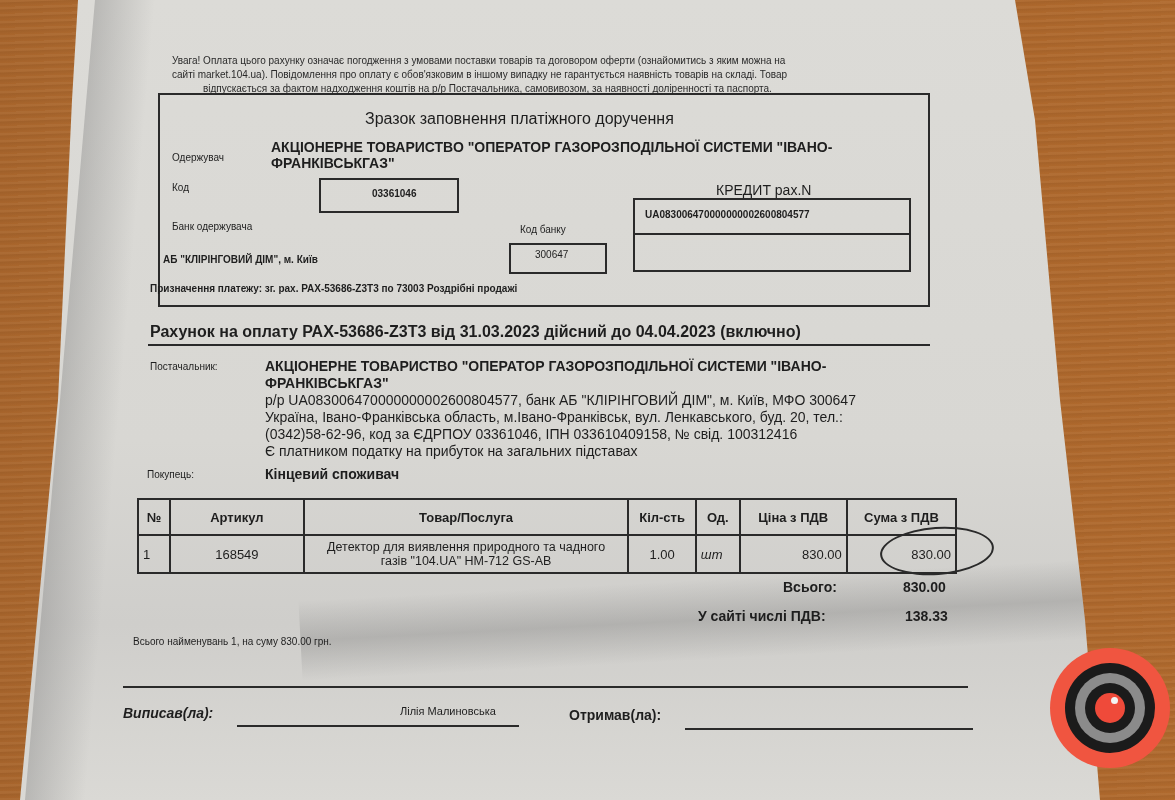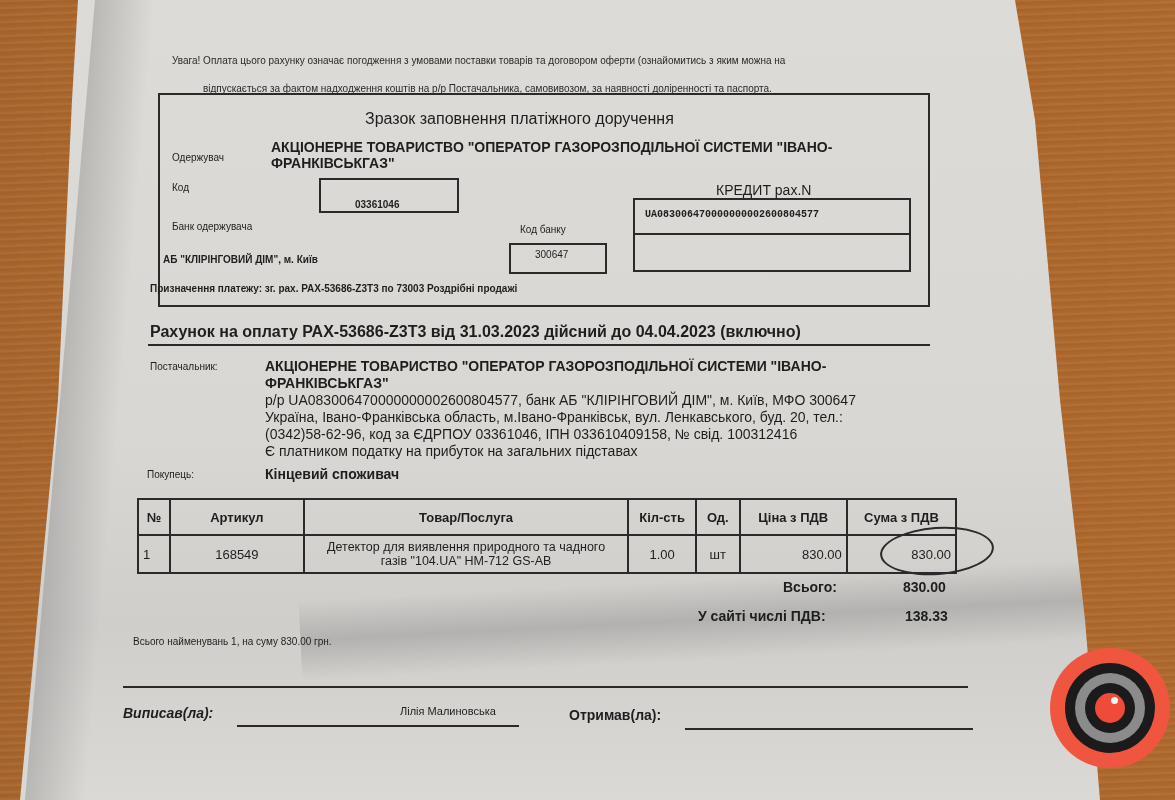--- a/index.html
+++ b/index.html
@@ -53,36 +53,37 @@
 </head>
 <body>
 
 <div class="wood-grain"></div>
 
 <div class="paper">
   <div class="paper-edge-shadow"></div>
   <div class="fold-shadow"></div>
 
   <div class="txt notice" style="left:172px;top:53px;">Увага! Оплата цього рахунку означає погодження з умовами поставки товарів та договором оферти (ознайомитись з яким можна на</div>
+  <div class="txt notice" style="left:172px;top:67px;">сайті market.104.ua). Повідомлення про оплату є обов'язковим в іншому випадку не гарантується наявність товарів на складі. Товар</div>
   <div class="txt notice" style="left:203px;top:81px;text-decoration:underline;">відпускається за фактом надходження коштів на р/р Постачальника, самовивозом, за наявності доліренності та паспорта.</div>
 
   <div class="box" style="left:158px;top:93px;width:768px;height:210px;"></div>
   <div class="txt s16" style="left:365px;top:110px;">Зразок заповнення платіжного доручення</div>
   <div class="txt s13" style="left:172px;top:152px;">Одержувач</div>
   <div class="txt s14 b" style="left:271px;top:139px;">АКЦІОНЕРНЕ ТОВАРИСТВО "ОПЕРАТОР ГАЗОРОЗПОДІЛЬНОЇ СИСТЕМИ "ІВАНО-</div>
   <div class="txt s14 b" style="left:271px;top:155px;">ФРАНКІВСЬКГАЗ"</div>
 
   <div class="txt s13" style="left:172px;top:182px;">Код</div>
   <div class="box" style="left:319px;top:178px;width:136px;height:31px;"></div>
-  <div class="txt s13 b" style="left:355px;top:188px;margin-top:11px;">03361046</div>
+  <div class="txt s13 b" style="left:372px;top:188px;">03361046</div>
 
   <div class="txt s14" style="left:716px;top:182px;">КРЕДИТ рах.N</div>
   <div class="box" style="left:633px;top:198px;width:274px;height:70px;"></div>
   <div class="hline" style="left:633px;top:233px;width:276px;"></div>
-  <div class="txt s13 b" style="left:645px;top:209px;font-family:Liberation Mono, monospace;">UA083006470000000002600804577</div>
+  <div class="txt s13 b" style="left:645px;top:209px;">UA083006470000000002600804577</div>
 
   <div class="txt s13" style="left:172px;top:221px;">Банк одержувача</div>
   <div class="txt s13" style="left:520px;top:224px;">Код банку</div>
   <div class="box" style="left:509px;top:243px;width:94px;height:27px;"></div>
   <div class="txt s13" style="left:535px;top:249px;">300647</div>
   <div class="txt s13 b" style="left:163px;top:254px;">АБ "КЛІРІНГОВИЙ ДІМ", м. Київ</div>
   <div class="txt s13 b" style="left:150px;top:283px;">Призначення платежу:  зг. рах. РАХ-53686-Z3T3 по 73003 Роздрібні продажі</div>
 
   <div class="txt s16 b" style="left:150px;top:323px;">Рахунок на оплату РАХ-53686-Z3T3 від 31.03.2023 дійсний до 04.04.2023  (включно)</div>
   <div class="hline" style="left:148px;top:344px;width:782px;"></div>
@@ -110,21 +111,21 @@
       <th style="width:100px;">Сума з ПДВ</th>
     </tr>
     <tr>
       <td>1</td>
       <td style="text-align:center;">168549</td>
       <td style="text-align:center;font-size:12.5px;line-height:14px;">
         <div>Детектор для виявлення природного та чадного</div>
         <div>газів "104.UA" HM-712 GS-AB</div>
       </td>
       <td style="text-align:center;">1.00</td>
-      <td style="text-align:center;">шт</td>
+      <td style="text-align:left;font-style:italic;">шт</td>
       <td style="text-align:right;">830.00</td>
       <td style="text-align:right;">830.00</td>
     </tr>
   </tbody>
     </table>
   <div class="circle-mark"></div>
 
   <div class="txt s14 b" style="left:783px;top:579px;">Всього:</div>
   <div class="txt s14 b" style="left:903px;top:579px;">830.00</div>
   <div class="txt s14 b" style="left:698px;top:608px;">У сайті числі ПДВ:</div>

